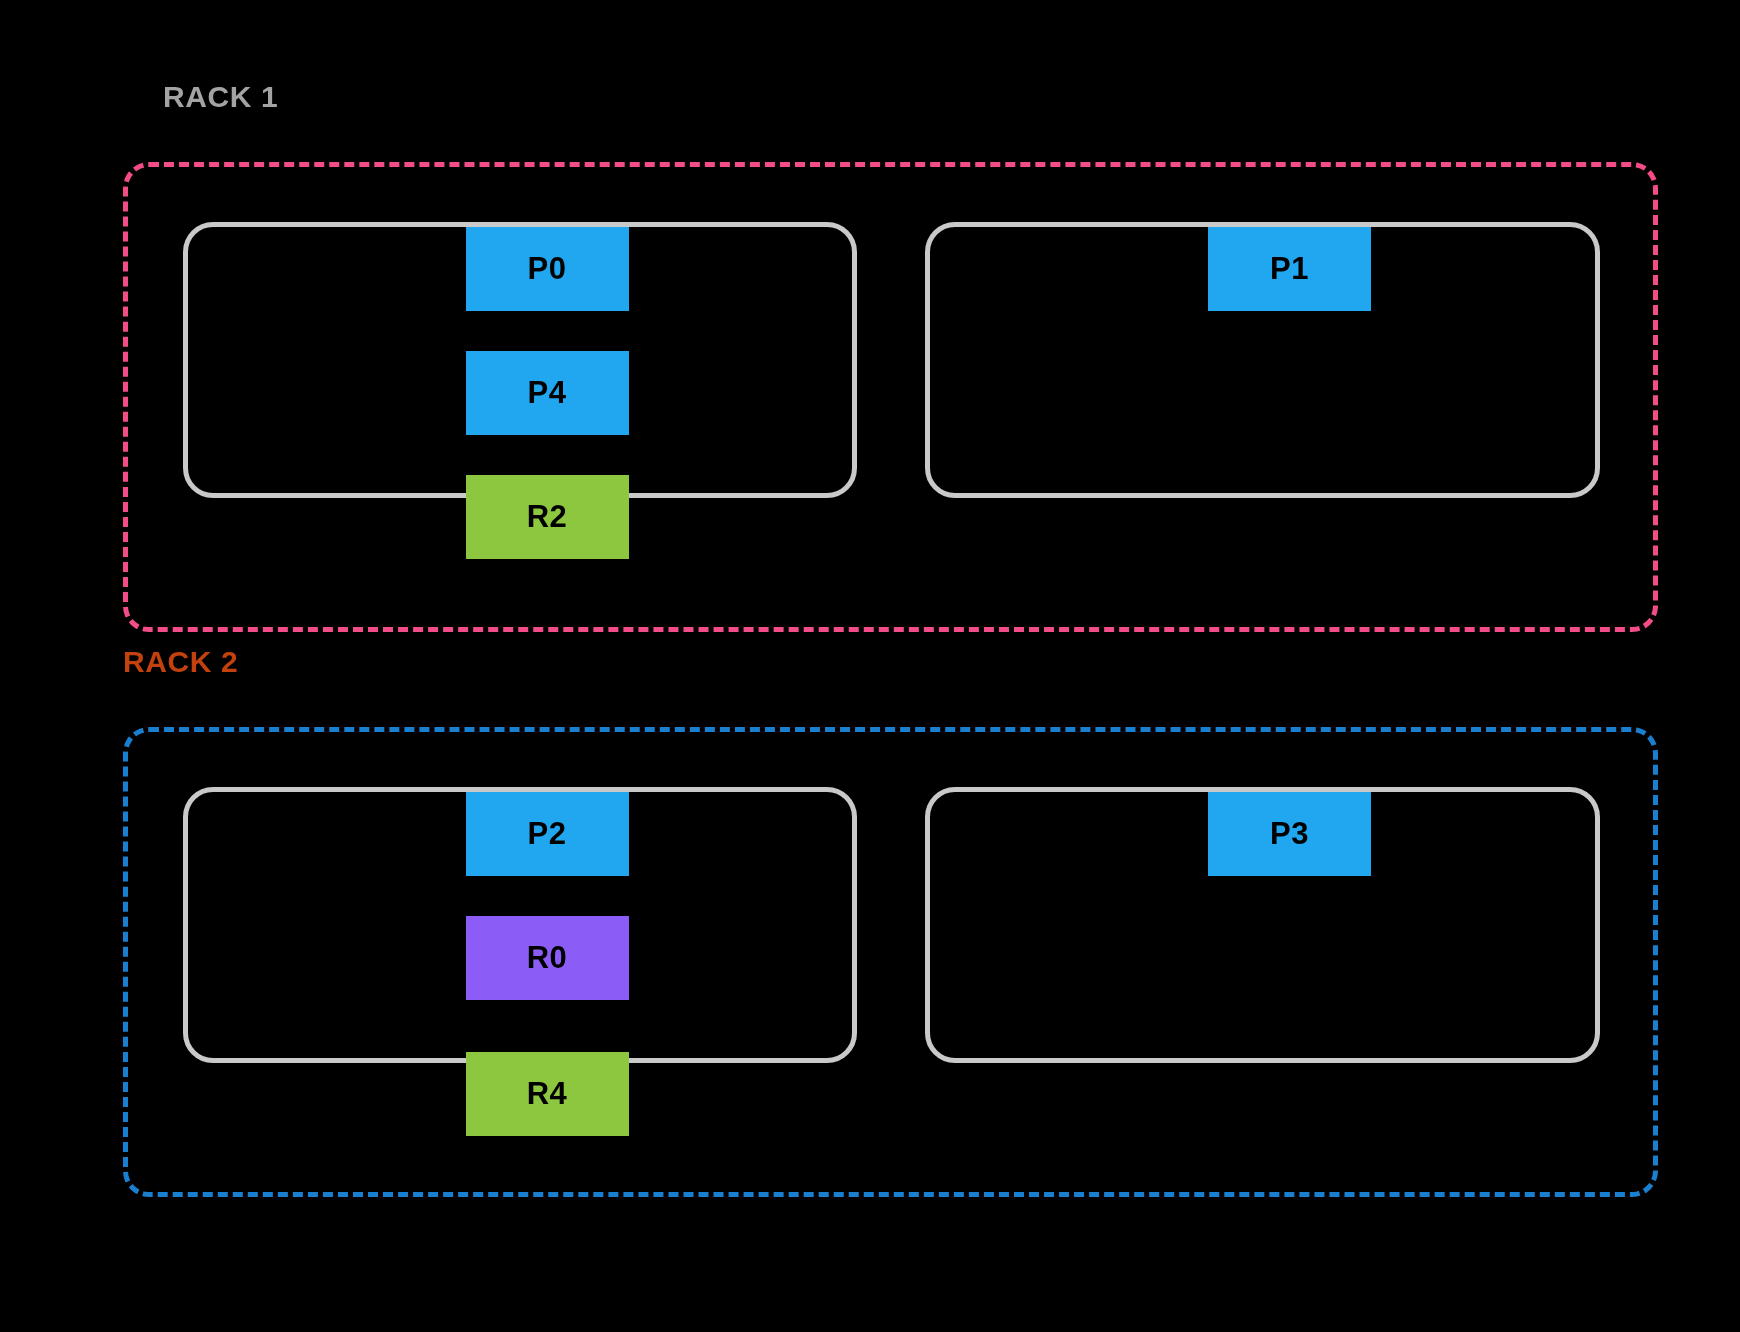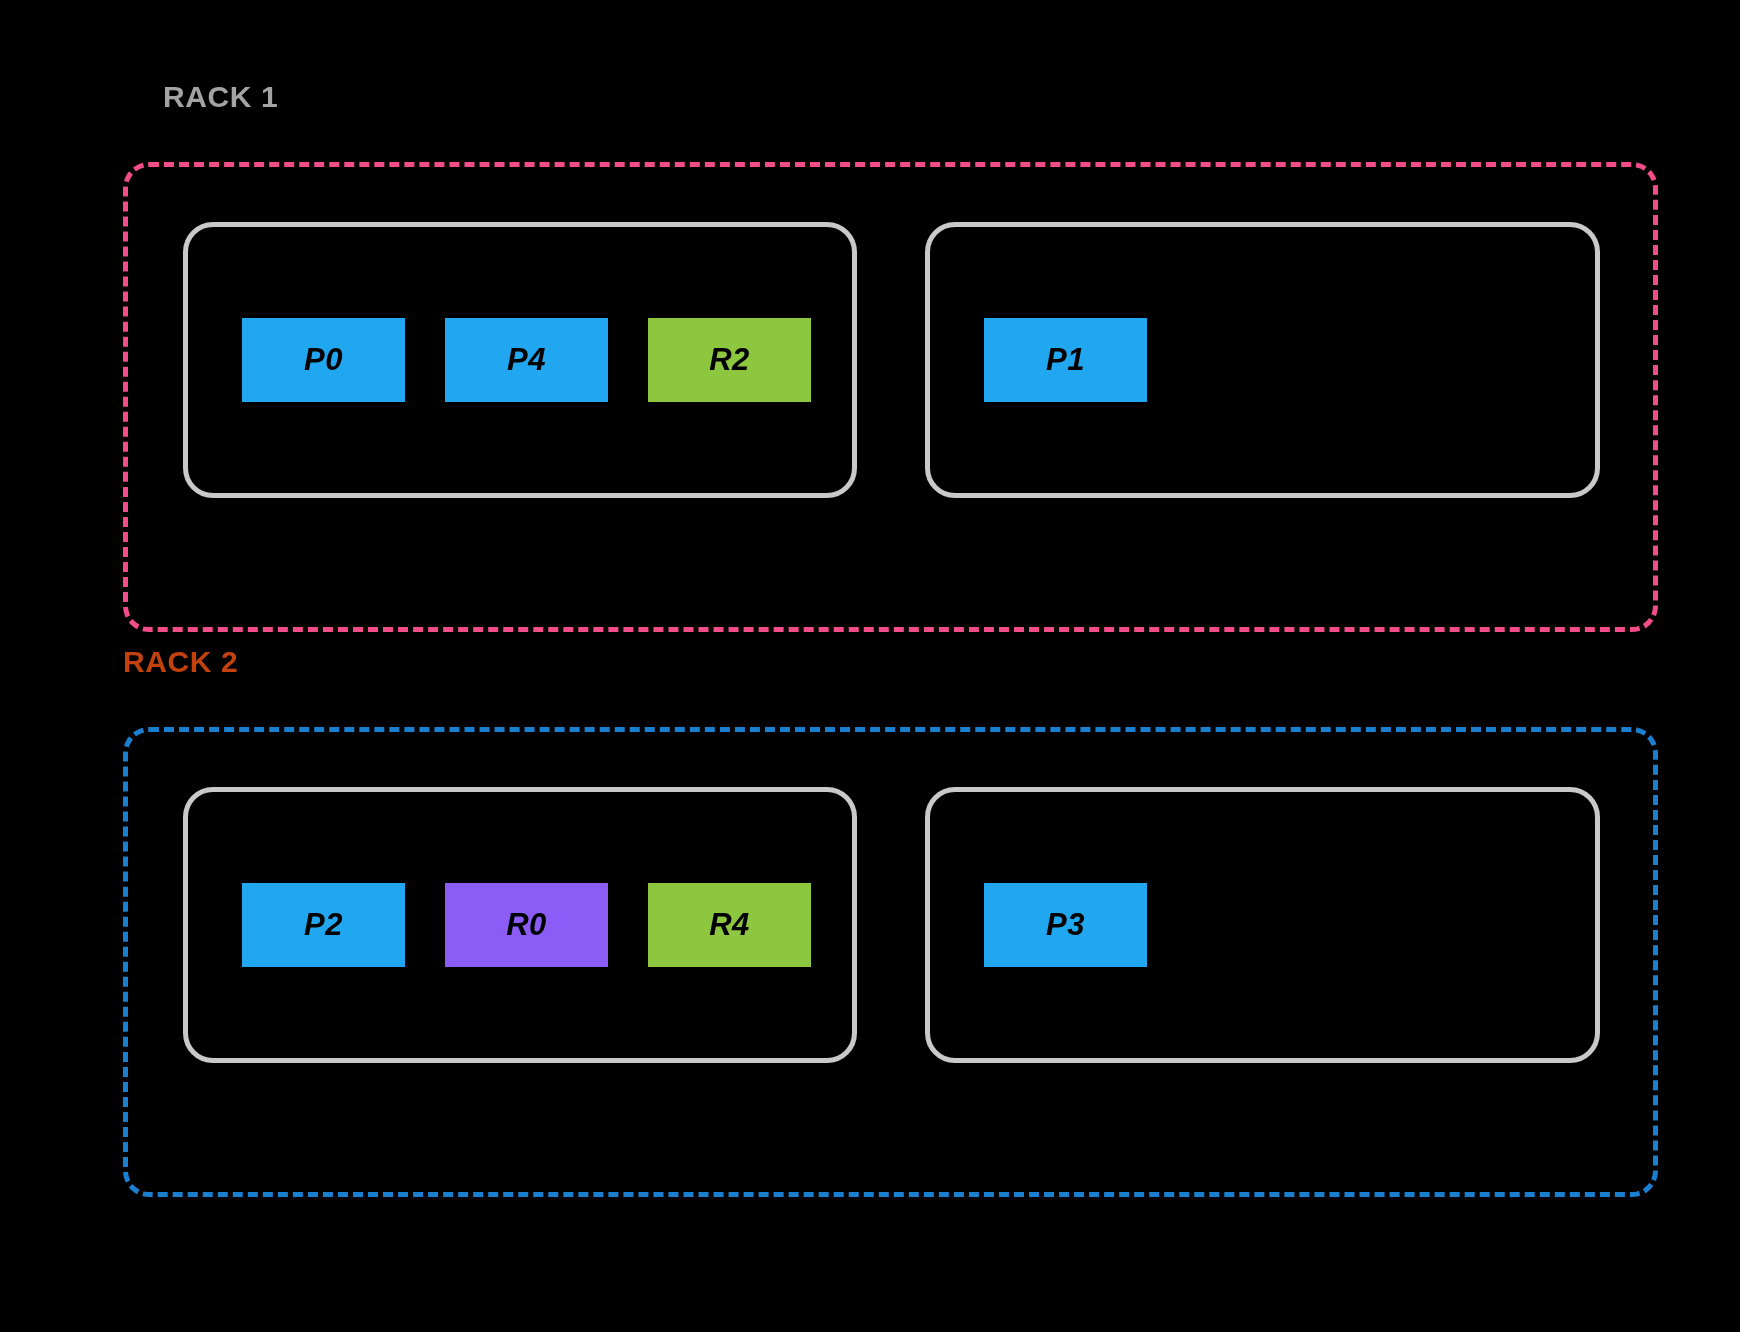--- a/index.html
+++ b/index.html
@@ -45,26 +45,25 @@
   }
 
   
   .node-box {
     position: absolute;
     box-sizing: border-box;
     border: 5px solid #c9c9c9;
     border-radius: 30px;
     background: transparent;
     display: flex;
-    flex-direction: row;
+    flex-direction: column;
     align-items: center;
     justify-content: flex-start;
     padding-left: 54px;
     gap: 40px;
-    font-style: italic;
   }
 
   
   .block {
     width: 163px;
     height: 84px;
     display: flex;
     align-items: center;
     justify-content: center;
     font-size: 31px;
@@ -92,19 +91,19 @@
       <div class="node-box" style="left: 925px; top: 222px; width: 675px; height: 276px; border-color: rgb(201, 201, 201);">
         <div class="block primary" style="background: rgb(33, 167, 239);">P1</div>
       </div>
     </div>
     <div class="rack-group">
       <div class="rack-label" style="left: 123px; top: 647px; color: #c2410c;">RACK 2</div>
       <div class="rack-box" style="left: 123px; top: 727px; width: 1535px; height: 470px; border-color: rgb(27, 127, 208);"></div>
       <div class="node-box" style="left: 183px; top: 787px; width: 674px; height: 276px; border-color: rgb(201, 201, 201);">
         <div class="block primary" style="background: rgb(33, 167, 239);">P2</div>
         <div class="block replica" style="background: #8b5cf6;">R0</div>
-        <div class="block replica" style="background: rgb(141, 198, 63);">R4</div>
+        <div class="block replica" style="background: rgb(141, 198, 63); margin-top: 12px;">R4</div>
       </div>
       <div class="node-box" style="left: 925px; top: 787px; width: 675px; height: 276px; border-color: rgb(201, 201, 201); gap: 44px;">
         <div class="block primary" style="background: rgb(33, 167, 239);">P3</div>
       </div>
     </div>
   </div>
 
 </body></html>

